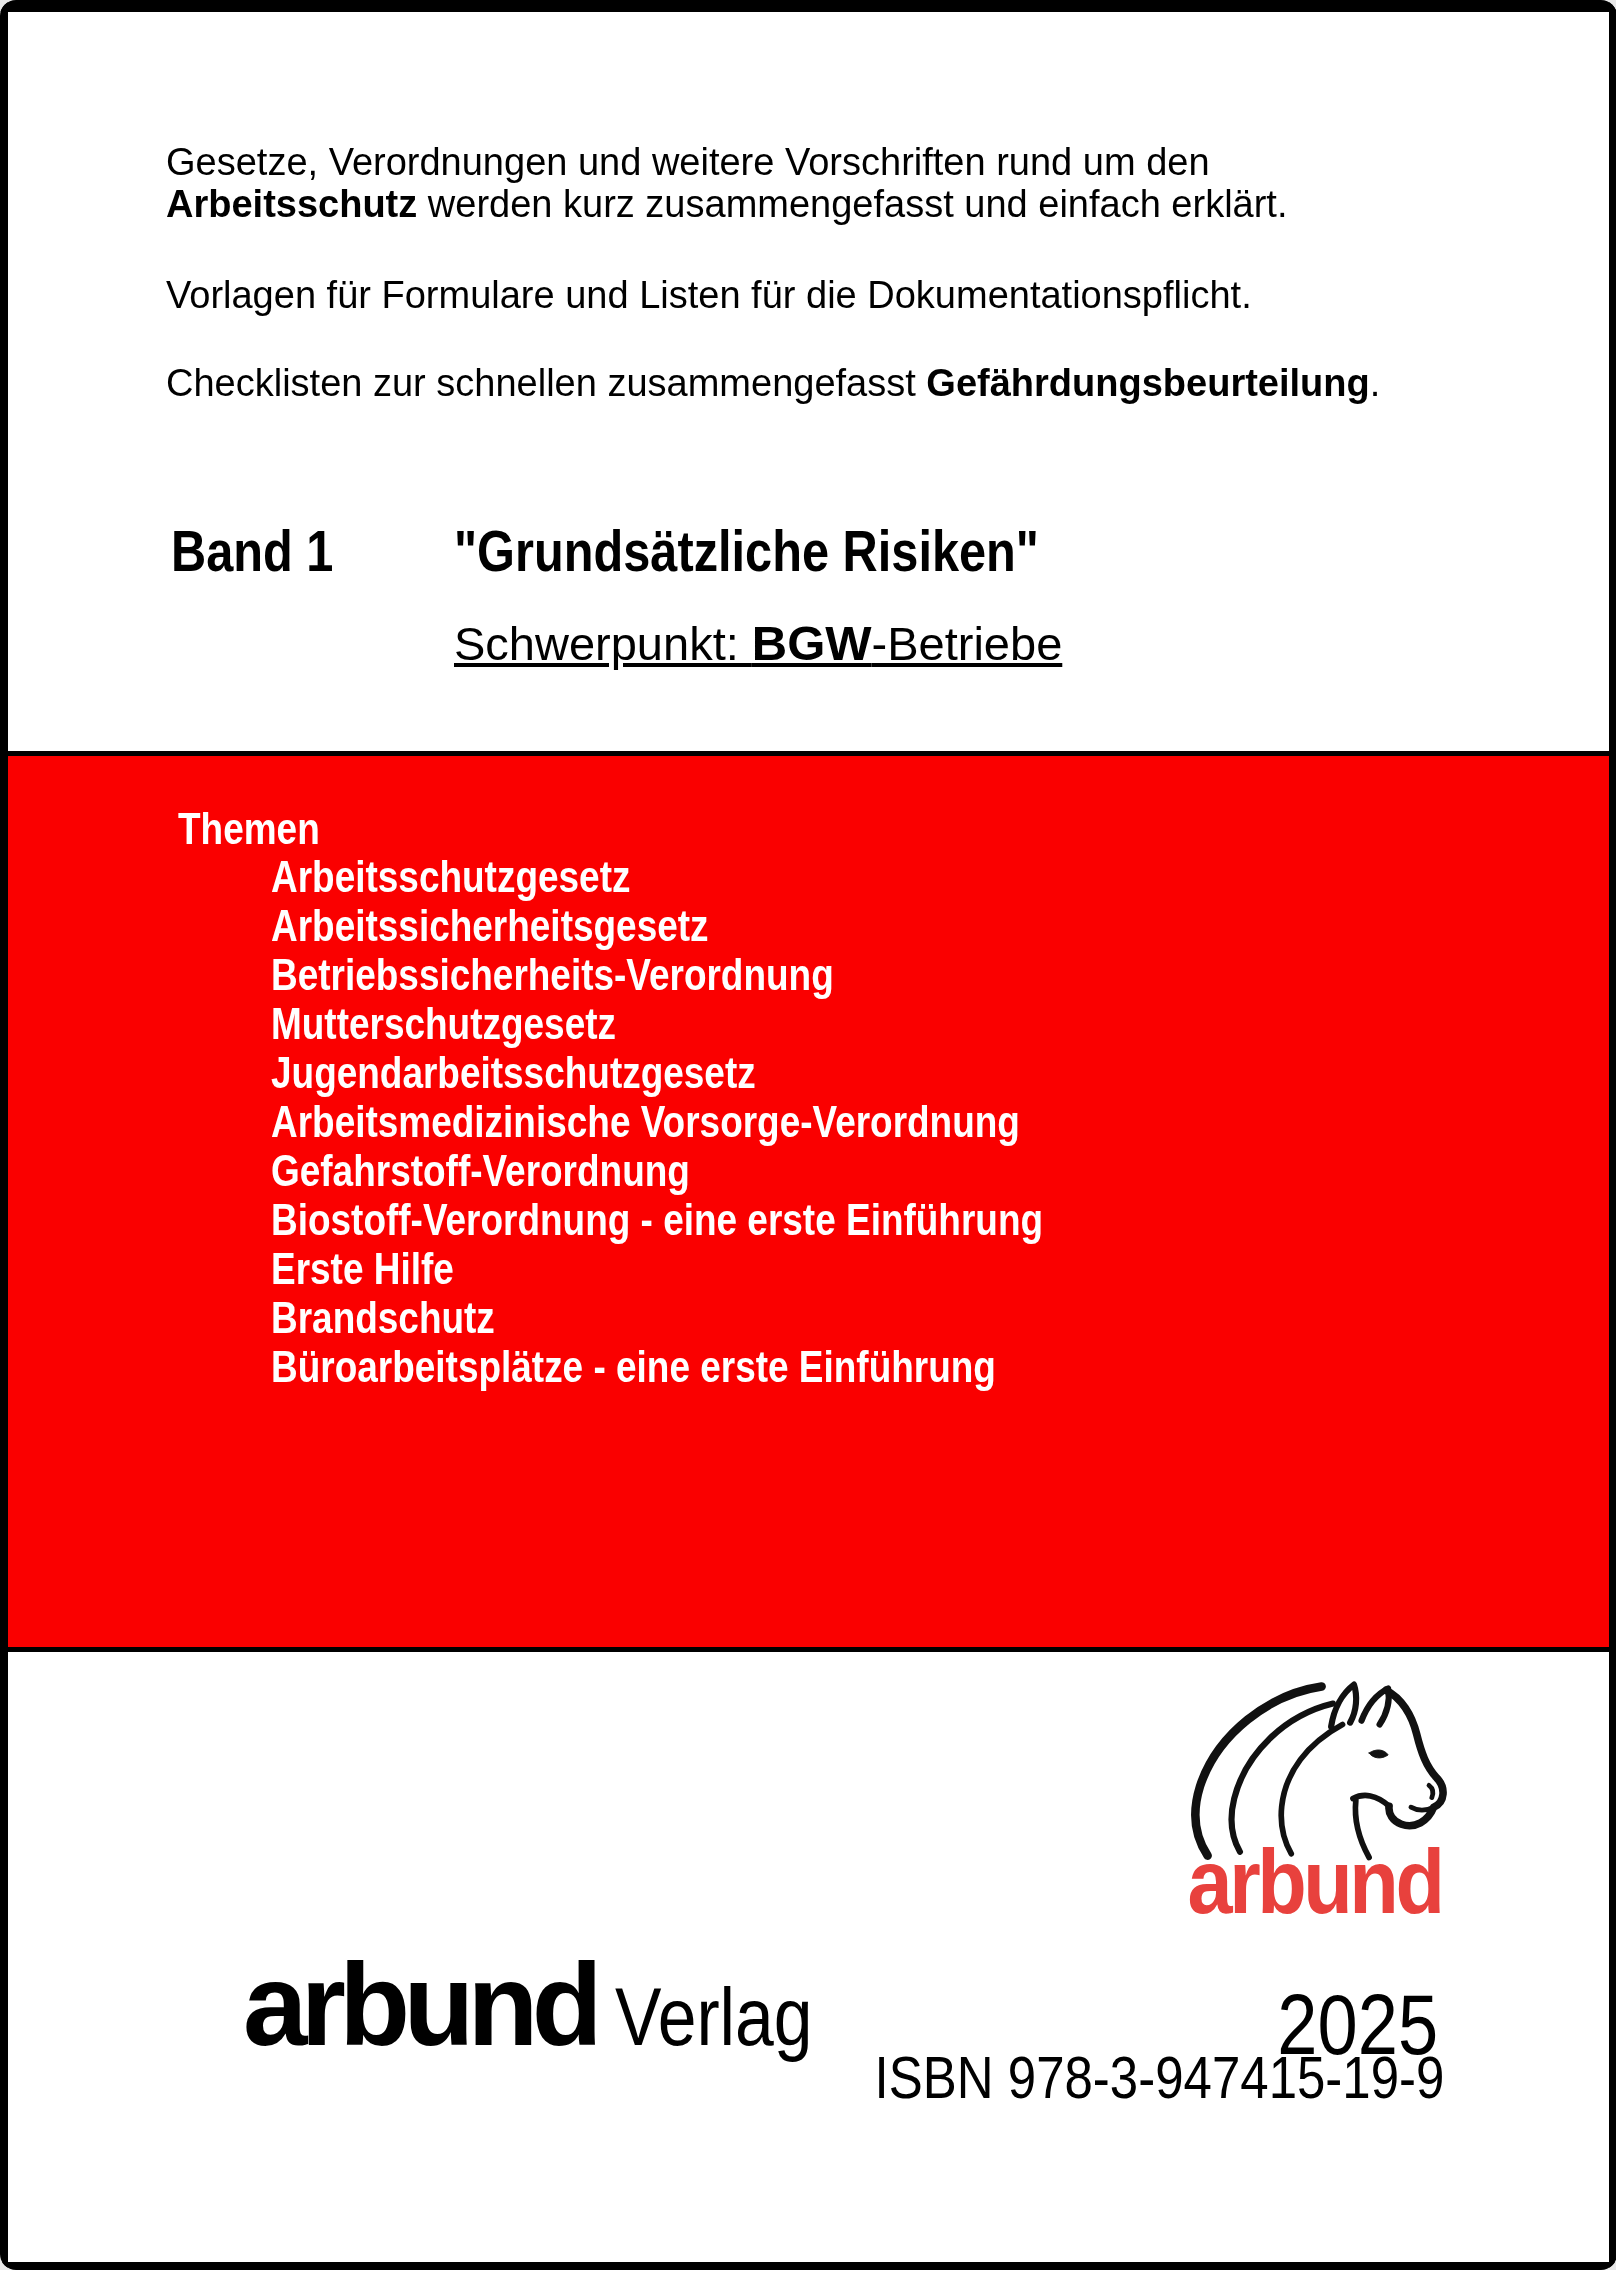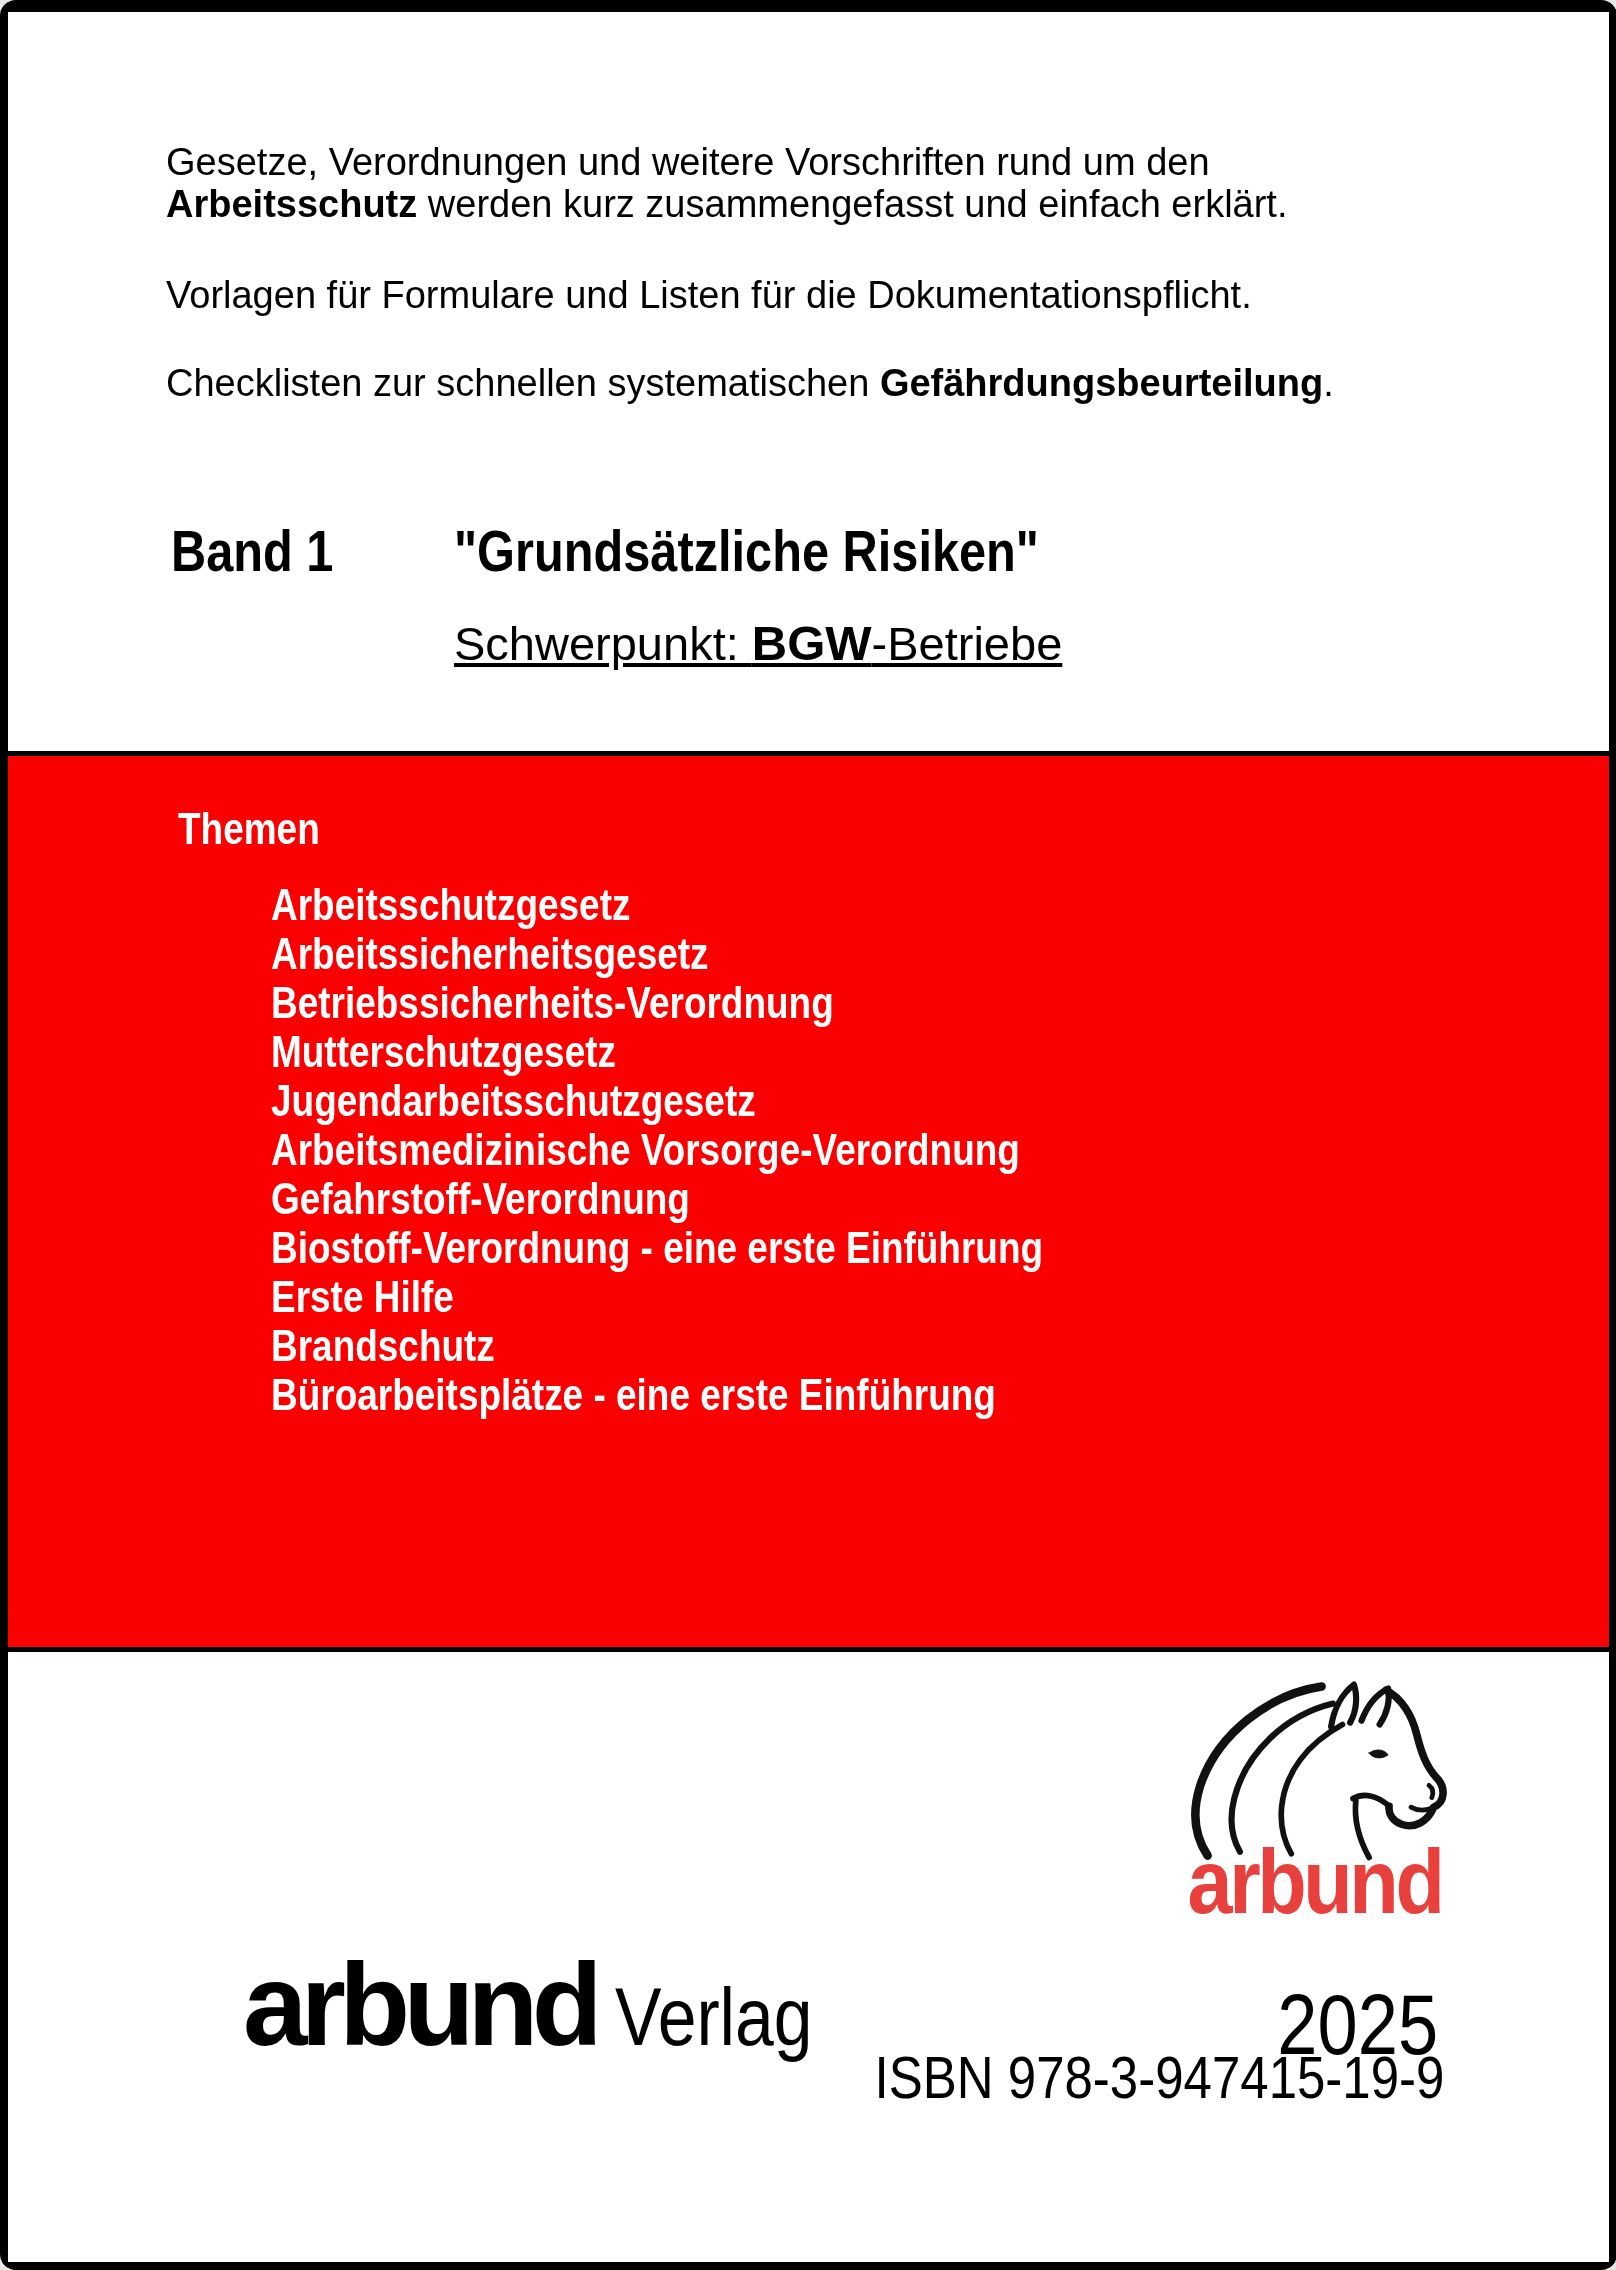--- a/index.html
+++ b/index.html
@@ -34,21 +34,21 @@
 
   
   .red-block{
     position:absolute;left:7.6px;top:751px;width:1602px;height:901px;
     background:var(--panel-red,#FA0000);
     border-top:5.7px solid #000;border-bottom:5.7px solid #000;
     box-sizing:border-box;
     color:#fff;
   }
   .themen-heading{position:absolute;left:170px;top:49px;font-size:44px;font-weight:bold;line-height:48px;transform:scaleX(.84);transform-origin:left top;white-space:nowrap;}
-  .theme-list{position:absolute;left:0;top:96px;right:0;margin-top:28px;}
+  .theme-list{position:absolute;left:0;top:96px;right:0;}
   .theme-item{position:relative;height:49px;padding-left:263px;font-size:44px;font-weight:bold;line-height:49px;white-space:nowrap;}
   .theme-item > .t{display:inline-block;transform:scaleX(.84);transform-origin:left top;}
   .new-marker{position:absolute;left:165px;top:0;font-weight:bold;white-space:nowrap;}
   .new-marker .neu{font-size:26px;vertical-align:-5.7px;}
   .new-marker .star{font-size:40px;vertical-align:5.7px;}
 
   
   .horse-logo{position:absolute;left:1179px;top:1677px;width:271px;height:190px;}
   .horse-logo svg{display:block;width:271px;height:190px;}
   .arbund-red{
@@ -69,21 +69,21 @@
 <div class="page">
 
   <div class="para p1">
     <span>Gesetze, Verordnungen und weitere Vorschriften rund um den</span><br>
     <span class="b">Arbeitsschutz</span><span> werden kurz zusammengefasst und einfach erklärt.</span>
   </div>
   <div class="para p2">
     <span>Vorlagen für Formulare und Listen für die Dokumentationspflicht.</span>
   </div>
   <div class="para p3">
-    <span>Checklisten zur schnellen systematischen </span><span class="b">Gefährdungsbeurteilung</span><span>.</span>
+    <span>Checklisten zur schnellen zusammengefasst </span><span class="b">Gefährdungsbeurteilung</span><span>.</span>
   </div>
 
   <div class="band-label">Band 1</div>
   <div class="band-title">"Grundsätzliche Risiken"</div>
   <div class="subtitle">
     <span>Schwerpunkt: </span><span class="b">BGW</span><span>-Betriebe</span>
   </div>
 
   <div class="red-block">
     <div class="themen-heading">Themen</div>

